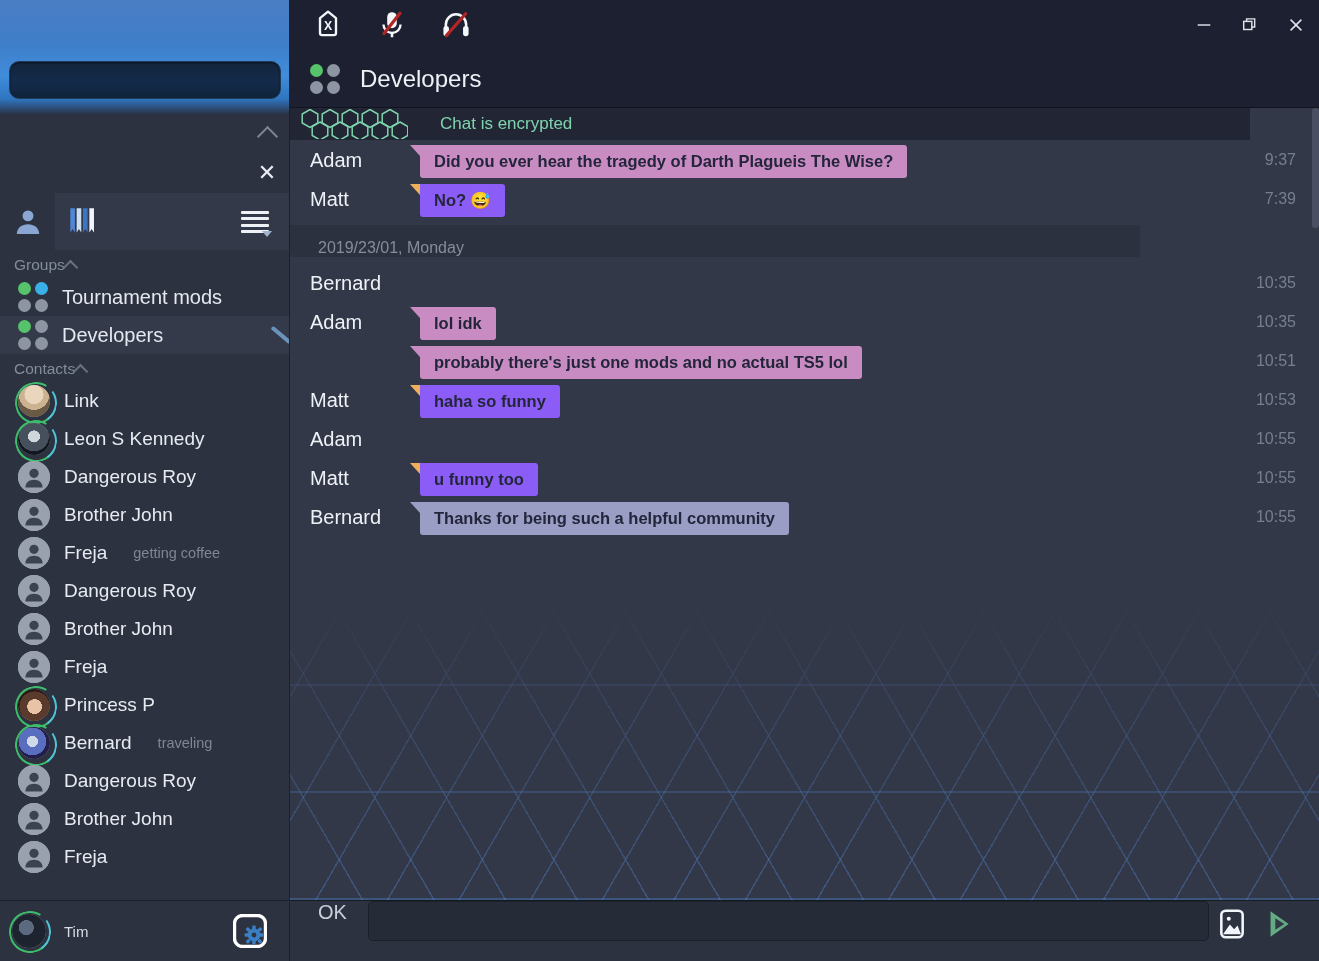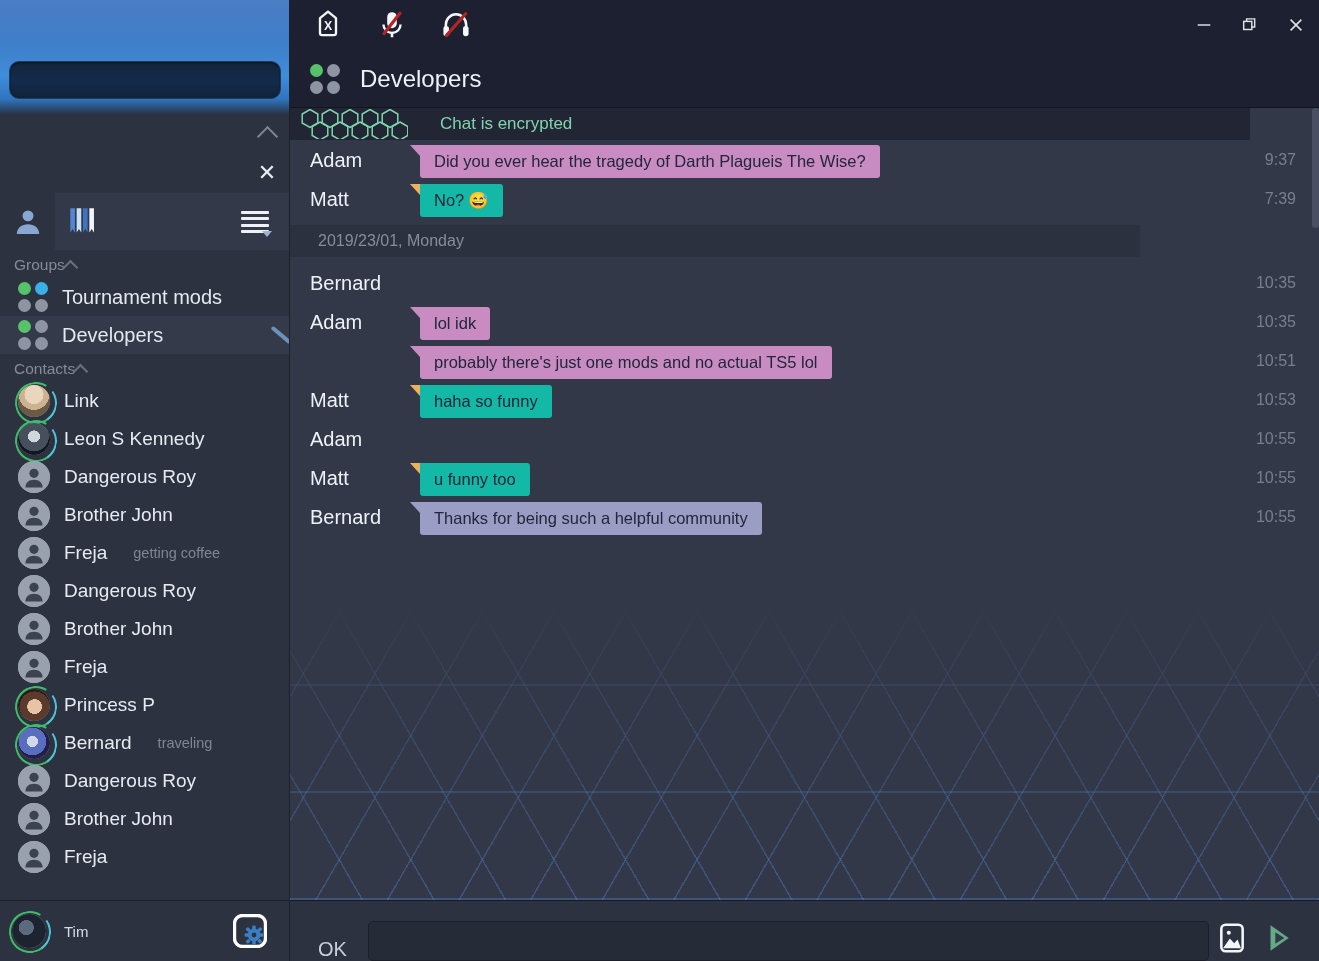--- a/index.html
+++ b/index.html
@@ -154,54 +154,54 @@
   #enc-bar {
     height:32px; width:960px; background:#222634; display:flex; align-items:center;
     padding-left:10px;
   }
   #enc-text { color:#7fd4ae; font-size:17px; margin-left:32px; }
 
   
   .msg-row { display:flex; align-items:flex-start; position:relative; min-height:39px; padding-top:5px; }
   .msg-name { width:130px; flex:none; padding-left:20px; color:#eef1f6; font-size:20px; line-height:30px; }
   .msg-name.cont { color:transparent; }
-  .bubble-wrap { flex:1; position:relative; }
+  .bubble-wrap { flex:1; position:relative;font-weight:bold; }
   .bubble {
     display:inline-block; position:relative; padding:5px 14px 6px 14px;
     font-size:16.5px; color:#23263a; line-height:22px; border-radius:0 3px 3px 3px;
     max-width:780px;
   }
   .bubble::before {
     content:""; position:absolute; left:-10px; top:0; width:10px; height:11px;
   }
   .bubble.pink   { background:#c98cc2; }
   .bubble.pink::before   { background:#c98cc2; clip-path:polygon(0 0,100% 0,100% 100%); }
-  .bubble.orange { background:#14b8a6; }
+  .bubble.orange { background:#8b5cf6; }
   .bubble.orange::before { background:#eeb05a; clip-path:polygon(0 0,100% 0,100% 100%); }
   .bubble.blue   { background:#9a9dc4; }
   .bubble.blue::before   { background:#9a9dc4; clip-path:polygon(0 0,100% 0,100% 100%); }
 
   .msg-time {
     position:absolute; right:23px; top:11px; color:#767f90; font-size:16px;
   }
 
   
-  .date-row { height:32px; width:850px; background:#2c313f; display:flex; align-items:center;
+  .date-row { height:32px; width:850px; background:#2c313f; display:flex; align-items:flex-end;
               padding-left:28px; margin-top:7px; margin-bottom:6px; }
   .date-row span { color:#858d9c; font-size:16px; }
 
   
   #chat-scroll {
     position:absolute; right:0; top:0; width:7px; height:100%; z-index:4;
   }
   #chat-thumb { position:absolute; top:0; width:7px; height:120px; background:#4a5062; border-radius:4px; }
 
   
   #inputbar {
-    height:61px; flex:none; background:#2d3240; display:flex; align-items:flex-end;
+    height:61px; flex:none; background:#2d3240; display:flex; align-items:flex-start;
     border-top:1px solid #161a24; padding:0 18px;
   }
   #ok-label { color:#c9cfd9; font-size:20px; width:60px; flex:none; padding-left:10px; }
   #msg-input {
     flex:1; height:40px; background:#262b38; border:1px solid #1b1f29; border-radius:5px;
     color:#dfe4ec; font-size:16px; padding:0 12px; outline:none;
     font-family:"Liberation Sans", sans-serif;
   }
   #attach-btn { width:46px; height:46px; display:flex; align-items:center; justify-content:center; flex:none; }
   #send-btn   { width:46px; height:46px; display:flex; align-items:center; justify-content:center; flex:none; }

